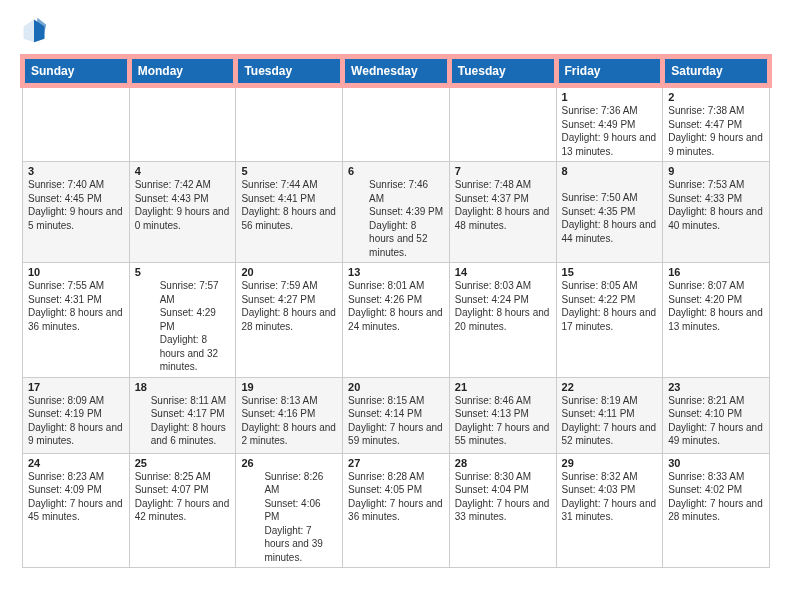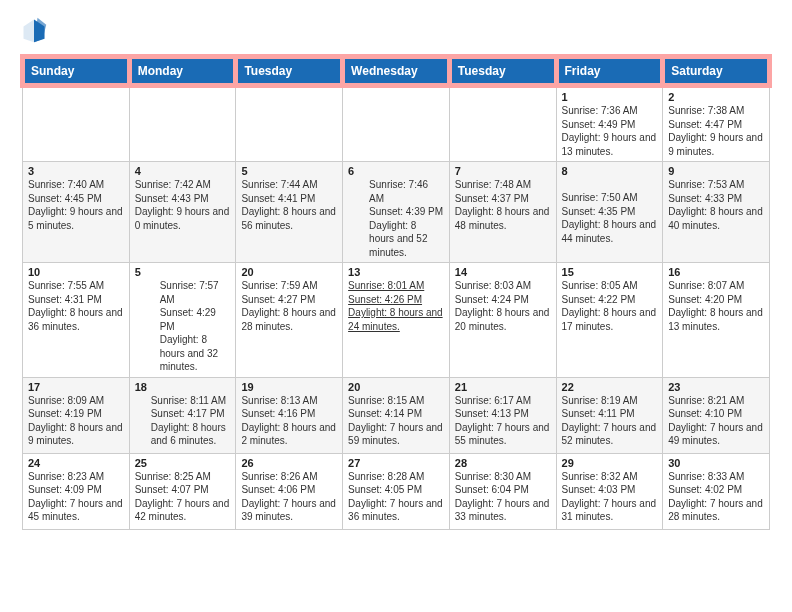--- a/index.html
+++ b/index.html
@@ -202,21 +202,21 @@
 Daylight: 8 hours and 32 minutes.</div>
           </td>
           <td>
             <span class="day-num">20</span>
             <div class="day-info" style="white-space: pre-line;">Sunrise: 7:59 AM
 Sunset: 4:27 PM
 Daylight: 8 hours and 28 minutes.</div>
           </td>
           <td>
             <span class="day-num">13</span>
-            <div class="day-info" style="white-space: pre-line; text-decoration: underline;">Sunrise: 8:01 AM
+            <div class="day-info" style="white-space: pre-line;">Sunrise: 8:01 AM
 Sunset: 4:26 PM
 Daylight: 8 hours and 24 minutes.</div>
           </td>
           <td>
             <span class="day-num">14</span>
             <div class="day-info" style="white-space: pre-line;">Sunrise: 8:03 AM
 Sunset: 4:24 PM
 Daylight: 8 hours and 20 minutes.</div>
           </td>
           <td>
@@ -252,21 +252,21 @@
 Daylight: 8 hours and 2 minutes.</div>
           </td>
           <td>
             <span class="day-num">20</span>
             <div class="day-info" style="white-space: pre-line;">Sunrise: 8:15 AM
 Sunset: 4:14 PM
 Daylight: 7 hours and 59 minutes.</div>
           </td>
           <td>
             <span class="day-num">21</span>
-            <div class="day-info" style="white-space: pre-line;">Sunrise: 6:17 AM
+            <div class="day-info" style="white-space: pre-line;">Sunrise: 8:46 AM
 Sunset: 4:13 PM
 Daylight: 7 hours and 55 minutes.</div>
           </td>
           <td>
             <span class="day-num">22</span>
             <div class="day-info" style="white-space: pre-line;">Sunrise: 8:19 AM
 Sunset: 4:11 PM
 Daylight: 7 hours and 52 minutes.</div>
           </td>
           <td>
@@ -284,34 +284,34 @@
 Daylight: 7 hours and 45 minutes.</div>
           </td>
           <td>
             <span class="day-num">25</span>
             <div class="day-info" style="white-space: pre-line;">Sunrise: 8:25 AM
 Sunset: 4:07 PM
 Daylight: 7 hours and 42 minutes.</div>
           </td>
           <td>
             <span class="day-num">26</span>
-            <div class="day-info" style="white-space: pre-line;">Sunrise: 8:26 AM
+            <div class="day-info" style="white-space: pre-line; margin-left: 23px;">Sunrise: 8:26 AM
 Sunset: 4:06 PM
 Daylight: 7 hours and 39 minutes.</div>
           </td>
           <td>
             <span class="day-num">27</span>
             <div class="day-info" style="white-space: pre-line;">Sunrise: 8:28 AM
 Sunset: 4:05 PM
 Daylight: 7 hours and 36 minutes.</div>
           </td>
           <td>
             <span class="day-num">28</span>
             <div class="day-info" style="white-space: pre-line;">Sunrise: 8:30 AM
-Sunset: 6:04 PM
+Sunset: 4:04 PM
 Daylight: 7 hours and 33 minutes.</div>
           </td>
           <td>
             <span class="day-num">29</span>
             <div class="day-info" style="white-space: pre-line;">Sunrise: 8:32 AM
 Sunset: 4:03 PM
 Daylight: 7 hours and 31 minutes.</div>
           </td>
           <td>
             <span class="day-num">30</span>

